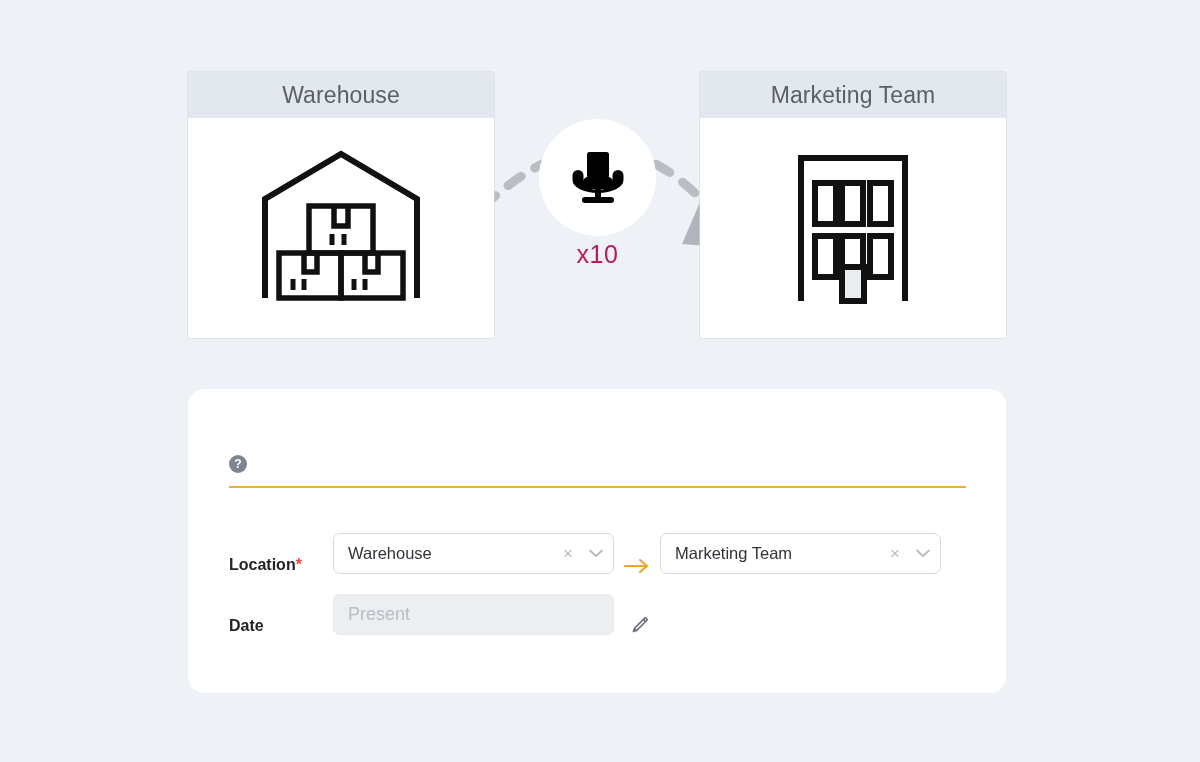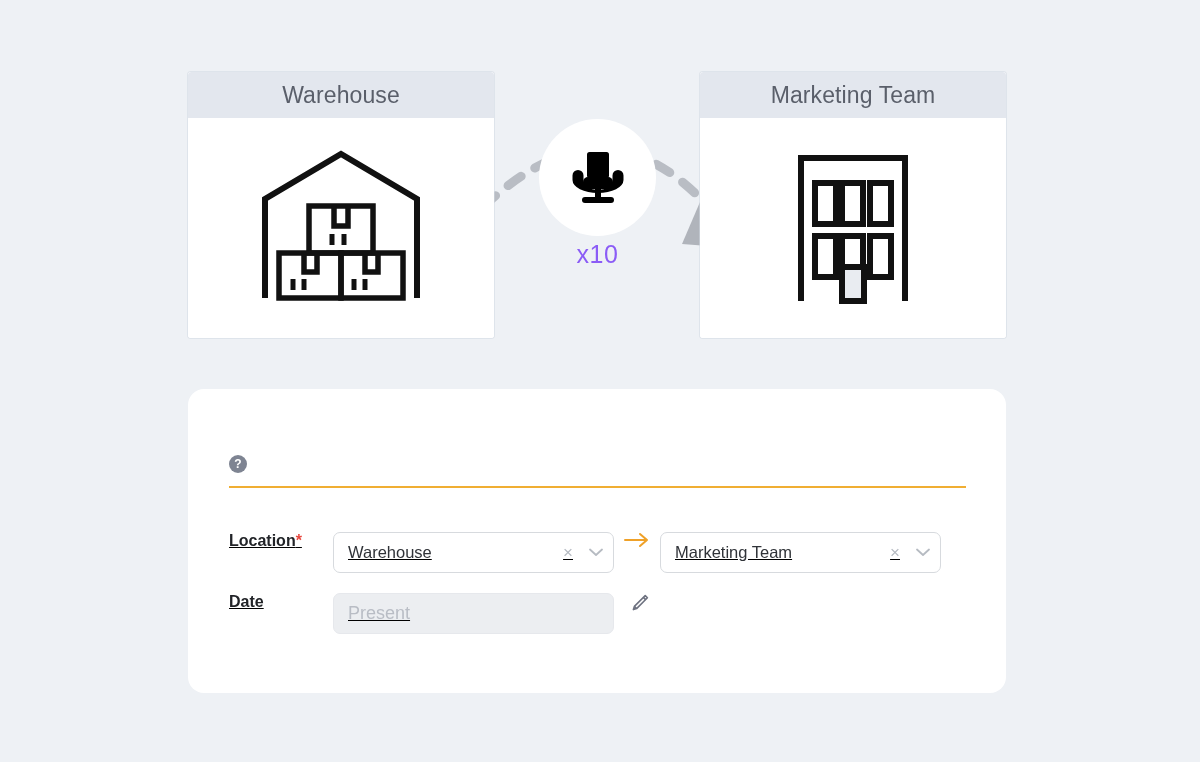--- a/index.html
+++ b/index.html
@@ -80,21 +80,21 @@
     align-items: center;
     justify-content: center;
   }
   #transfer-quantity {
     position: absolute;
     left: 539px;
     top: 240px;
     width: 117px;
     text-align: center;
     font-size: 25px;
-    color: #8b5cf6;
+    color: #be185d;
     letter-spacing: 0.5px;
   }
 
   
   #move-stock-panel {
     position: absolute;
     left: 188px;
     top: 389px;
     width: 818px;
     height: 304px;
@@ -135,23 +135,22 @@
     line-height: 18px;
     text-align: center;
     display: inline-block;
     margin-top: 6px;
     cursor: pointer;
     user-select: none;
   }
 
   .form-row {
     display: flex;
-    align-items: flex-start;
+    align-items: flex-end;
     height: 42px;
-    text-decoration: underline;
   }
   #row-location { margin-top: 44px; }
   #row-date { margin-top: 19px; }
 
   .field-label {
     width: 104px;
     font-size: 16px;
     font-weight: bold;
     color: #222428;
     flex: 0 0 auto;

